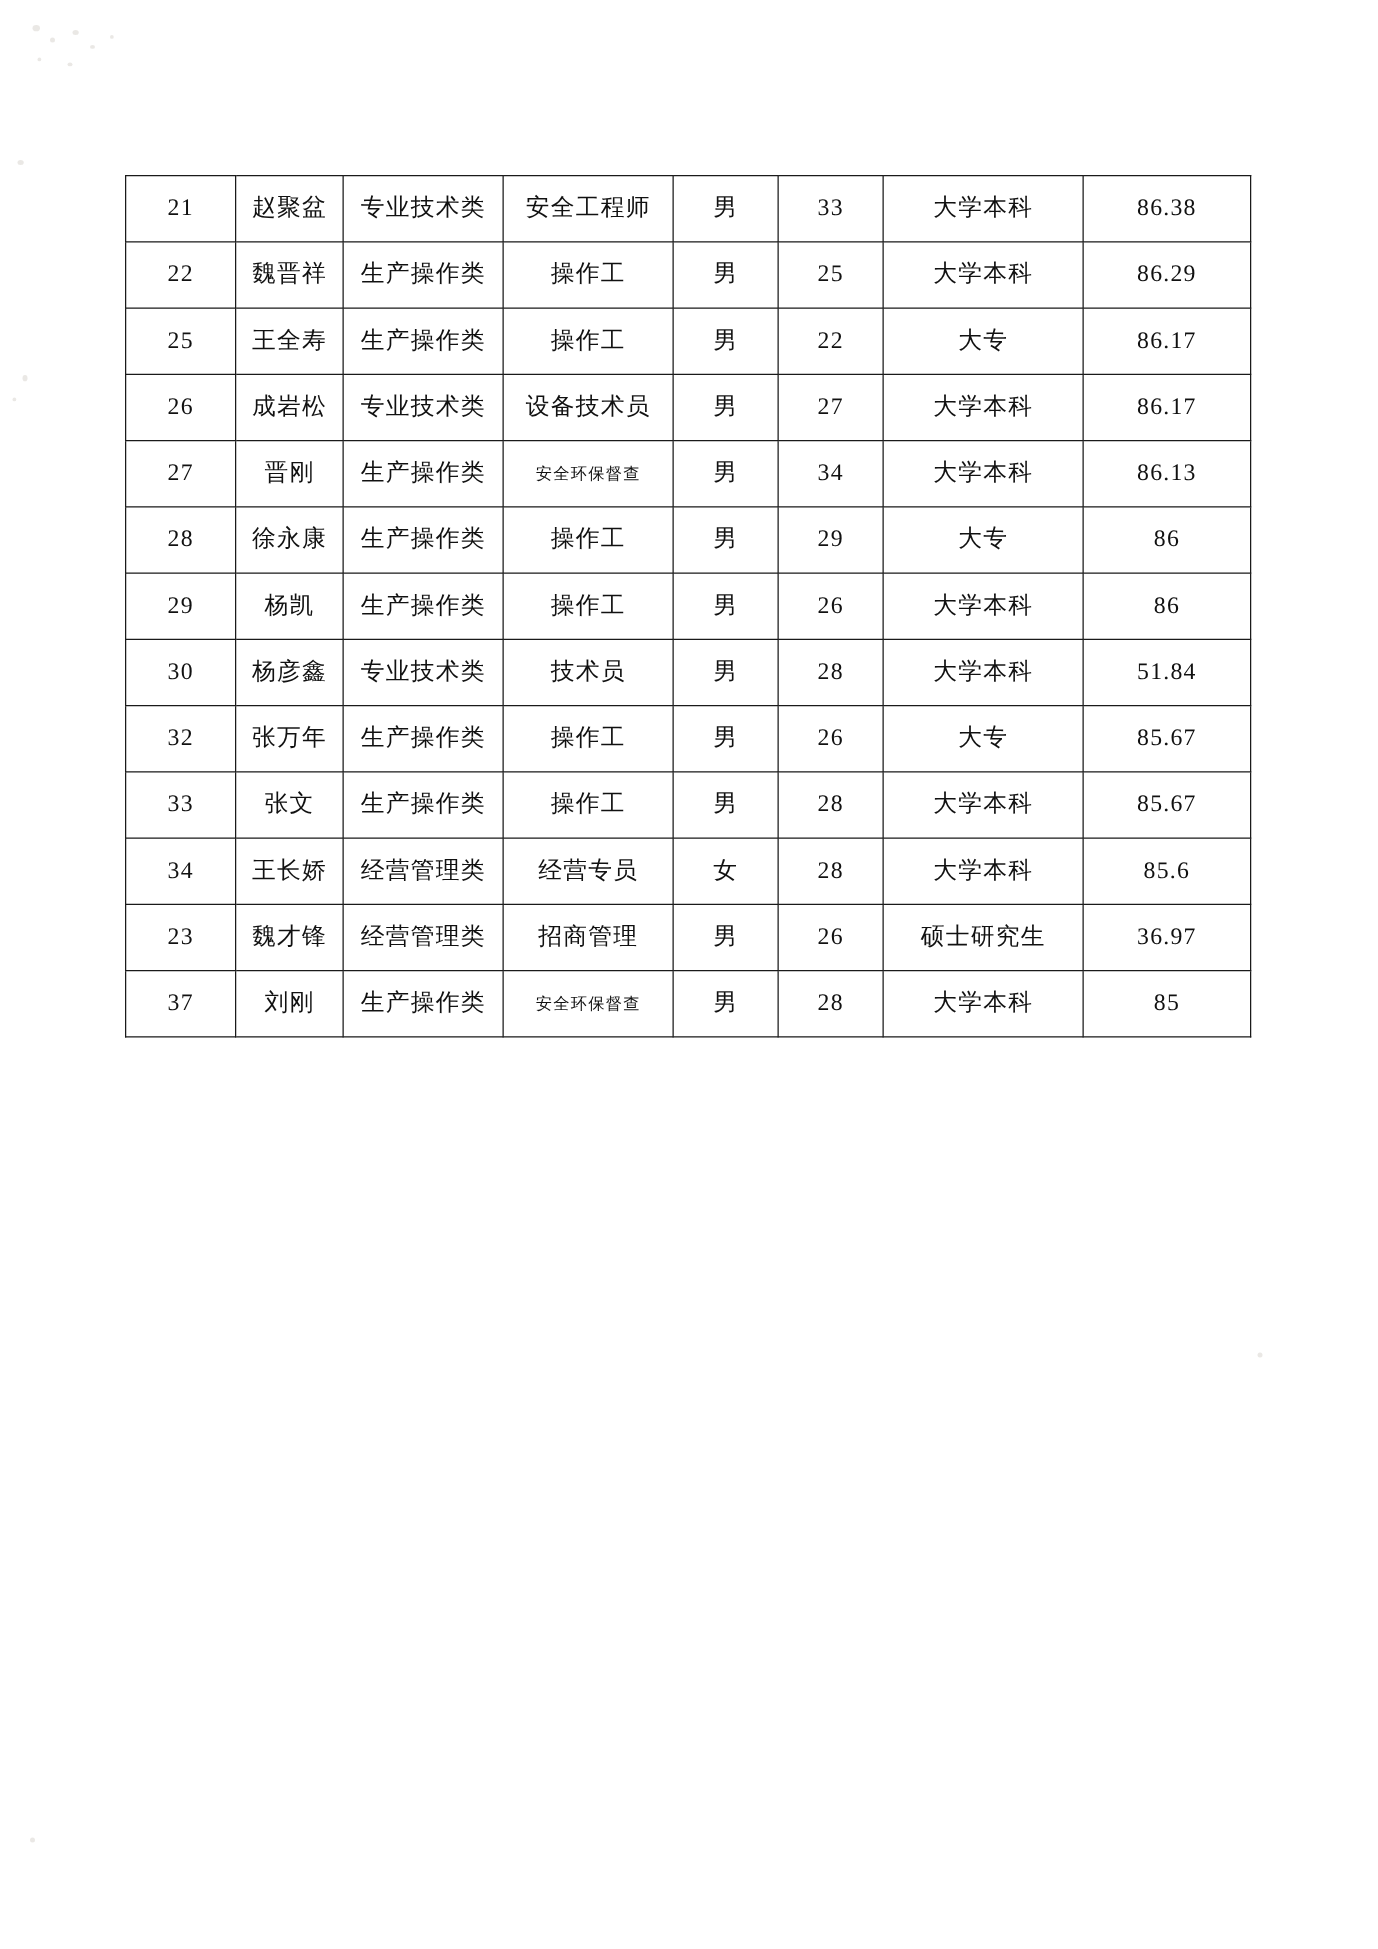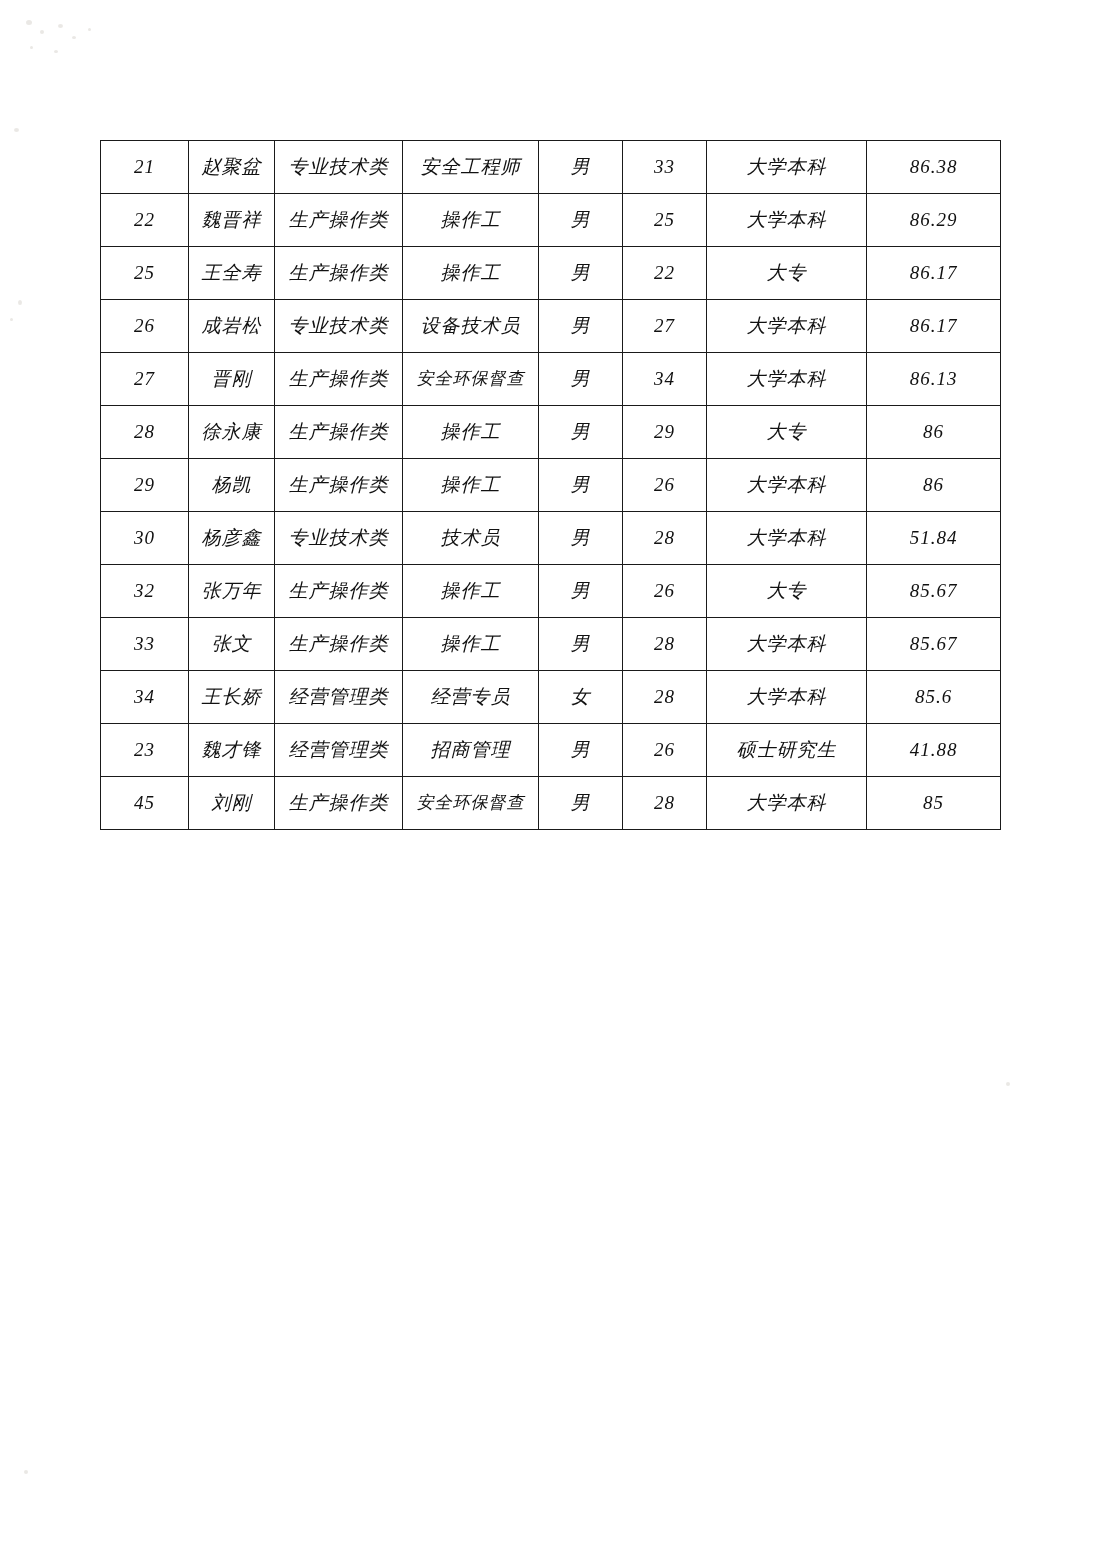--- a/index.html
+++ b/index.html
@@ -20,21 +20,20 @@
     position: absolute;
     pointer-events: none;
     background: #d8d5d0;
     border-radius: 50%;
     opacity: 0.55;
   }
 
   .page {
     position: absolute;
     inset: 0;
-    font-style: italic;
   }
 
   .table-wrap {
     position: absolute;
     left: 100px;
     top: 140px;
     width: 900px;
   }
 
   table.roster {
@@ -67,21 +66,21 @@
     font-family: "Liberation Serif", "DejaVu Serif", serif;
     letter-spacing: 1px;
   }
   td.cn {
     font-family: "DejaVu Sans", "Liberation Sans", sans-serif;
     font-size: 18px;
     letter-spacing: 1px;
   }
   td.post.two-line {
     line-height: 1.15;
-    font-size: 17px;
+    font-size: 13px;
   }
 </style>
 </head>
 <body>
 
 <div class="page">
 
   <div class="scan-noise" style="left:26px;top:20px;width:6px;height:5px;"></div>
   <div class="scan-noise" style="left:40px;top:30px;width:4px;height:4px;"></div>
   <div class="scan-noise" style="left:58px;top:24px;width:5px;height:4px;"></div>
@@ -234,26 +233,26 @@
         </tr>
 
         <tr>
           <td class="num">23</td>
           <td class="cn">魏才锋</td>
           <td class="cn">经营管理类</td>
           <td class="cn post">招商管理</td>
           <td class="cn">男</td>
           <td class="age">26</td>
           <td class="cn">硕士研究生</td>
-          <td class="score">41.88</td>
-        </tr>
-
-
-        <tr>
-          <td class="num">45</td>
+          <td class="score">36.97</td>
+        </tr>
+
+
+        <tr>
+          <td class="num">37</td>
           <td class="cn">刘刚</td>
           <td class="cn">生产操作类</td>
           <td class="cn post two-line">安全环保督查</td>
           <td class="cn">男</td>
           <td class="age">28</td>
           <td class="cn">大学本科</td>
           <td class="score">85</td>
         </tr>
 
       </tbody>

